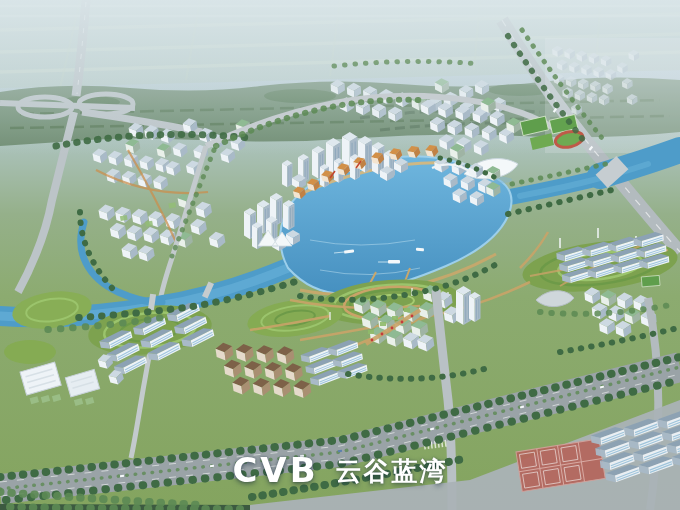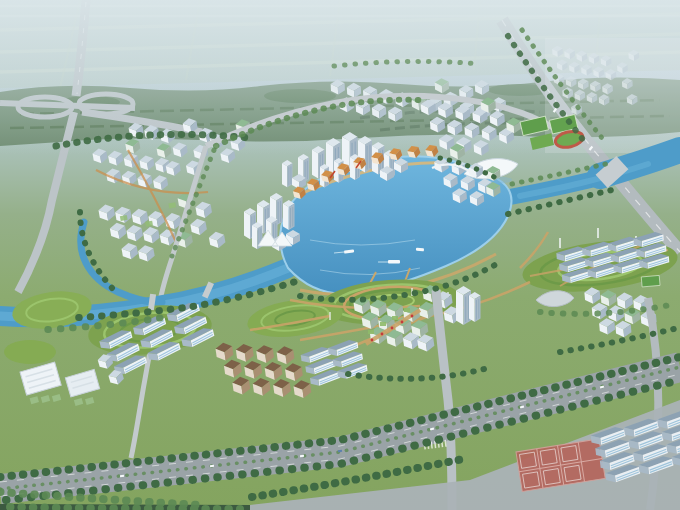--- a/index.html
+++ b/index.html
@@ -575,13 +575,16 @@
     <rect x="300" y="455" width="4" height="2" transform="rotate(-6 302 456)"></rect>
     <rect x="430" y="428" width="4" height="2" transform="rotate(-14 432 429)"></rect>
     <rect x="520" y="406" width="4" height="2" transform="rotate(-14 522 407)"></rect>
     <rect x="600" y="386" width="4" height="2" transform="rotate(-14 602 387)"></rect>
     <rect x="338" y="450" width="4" height="2" fill="#5b7fae" transform="rotate(-8 340 451)"></rect>
     <rect x="554" y="108" width="2.2" height="4.5" transform="rotate(34 555 110)"></rect>
     <rect x="590" y="146" width="2.2" height="4.5" transform="rotate(40 591 148)"></rect>
   </g>
 </svg>
 
+<div class="logo">
+  <span class="latin">CVB</span><span class="cn">云谷蓝湾</span>
 </div>
+</div>
 
 </body></html>

